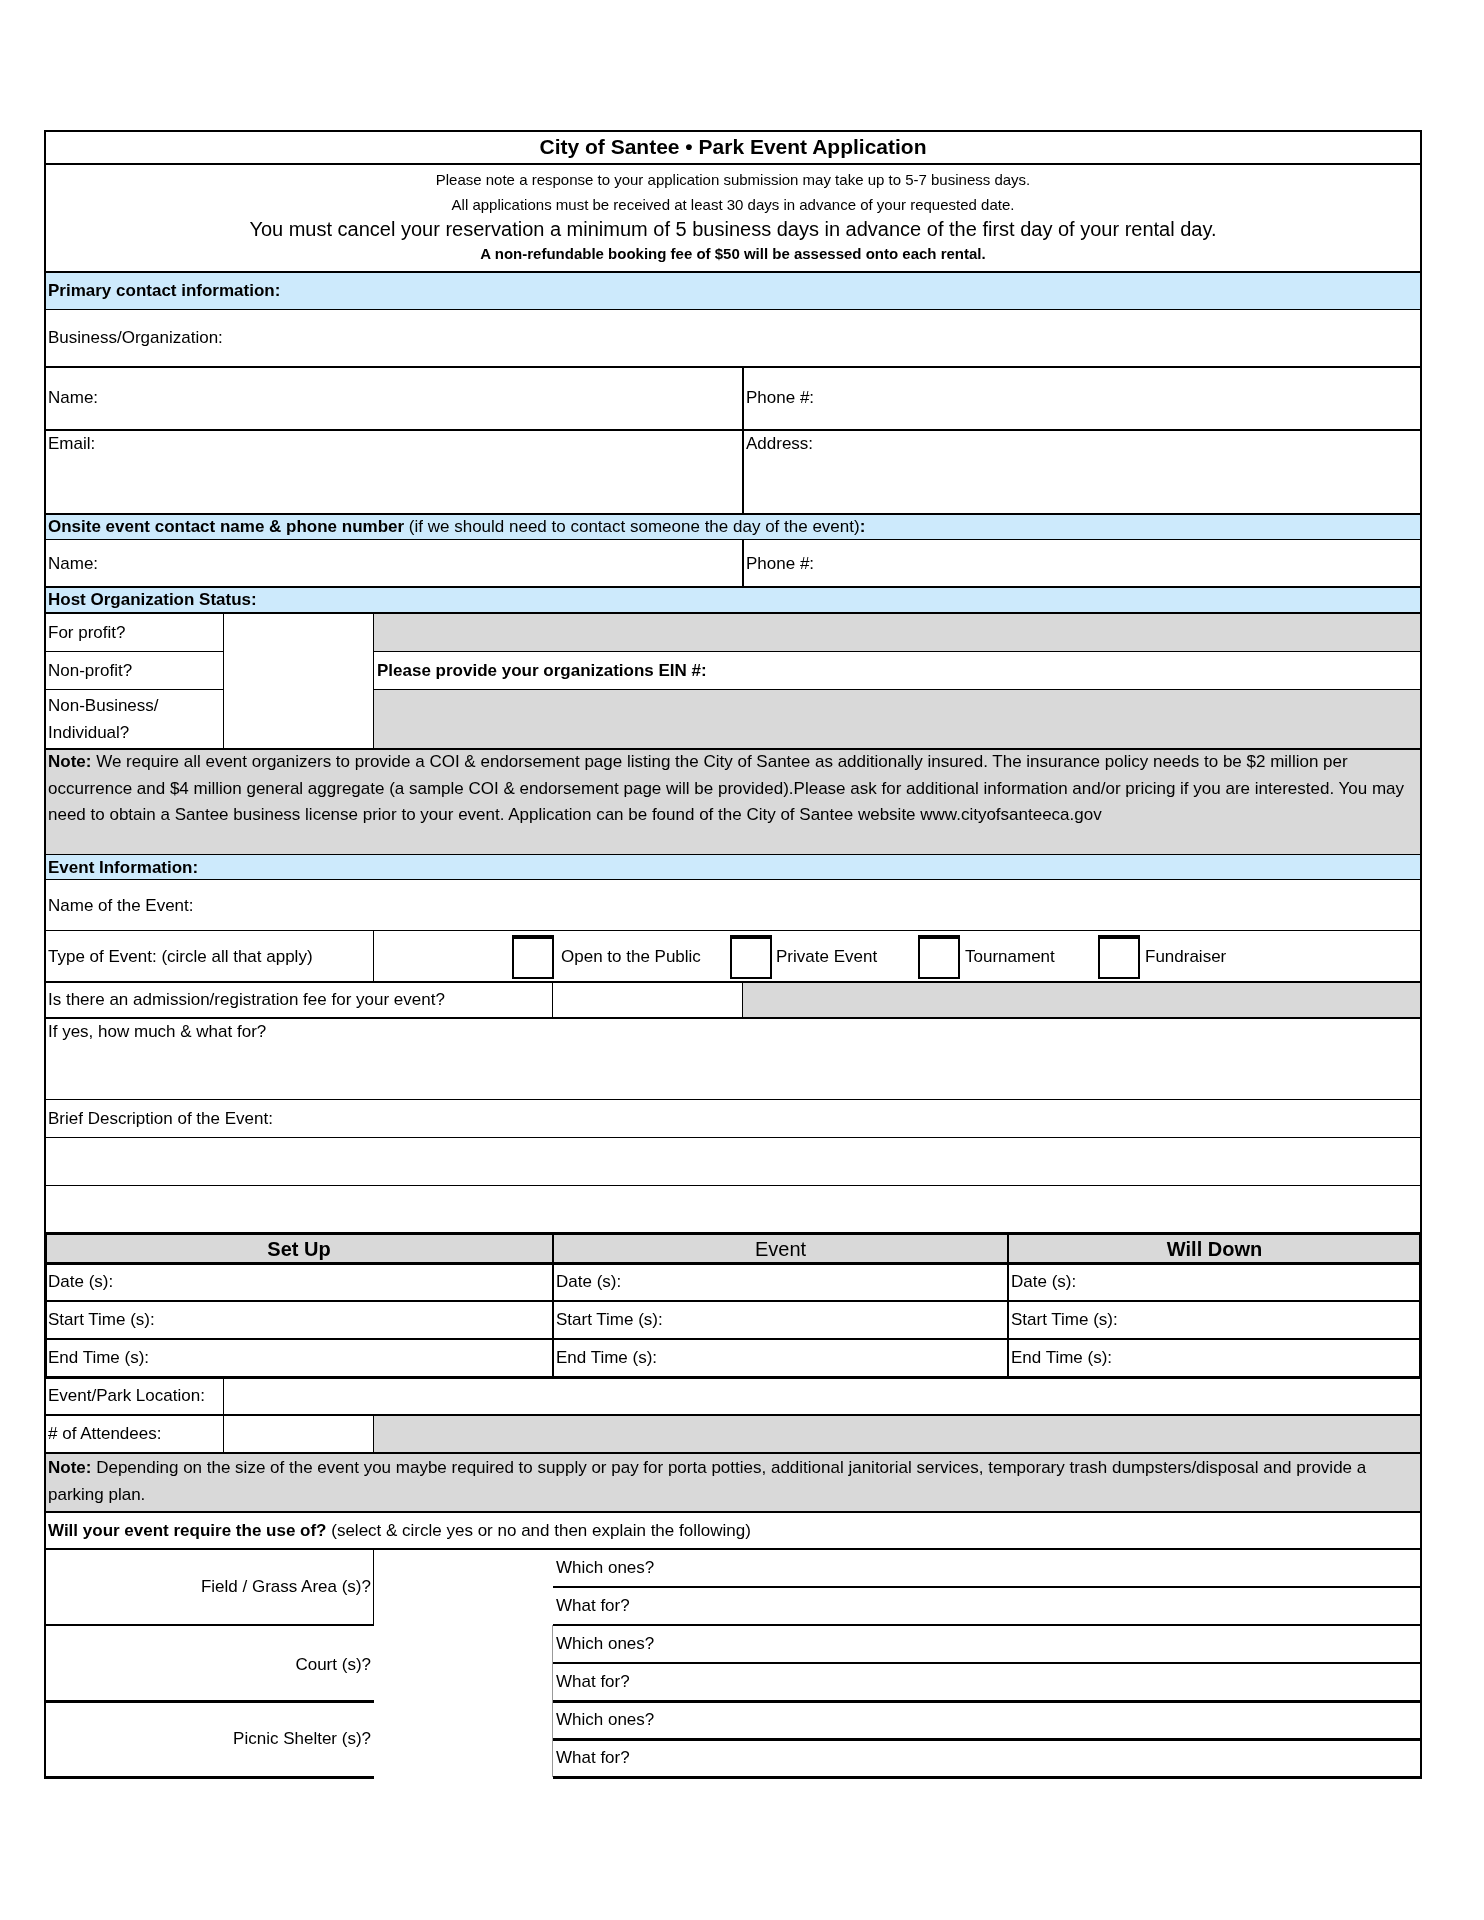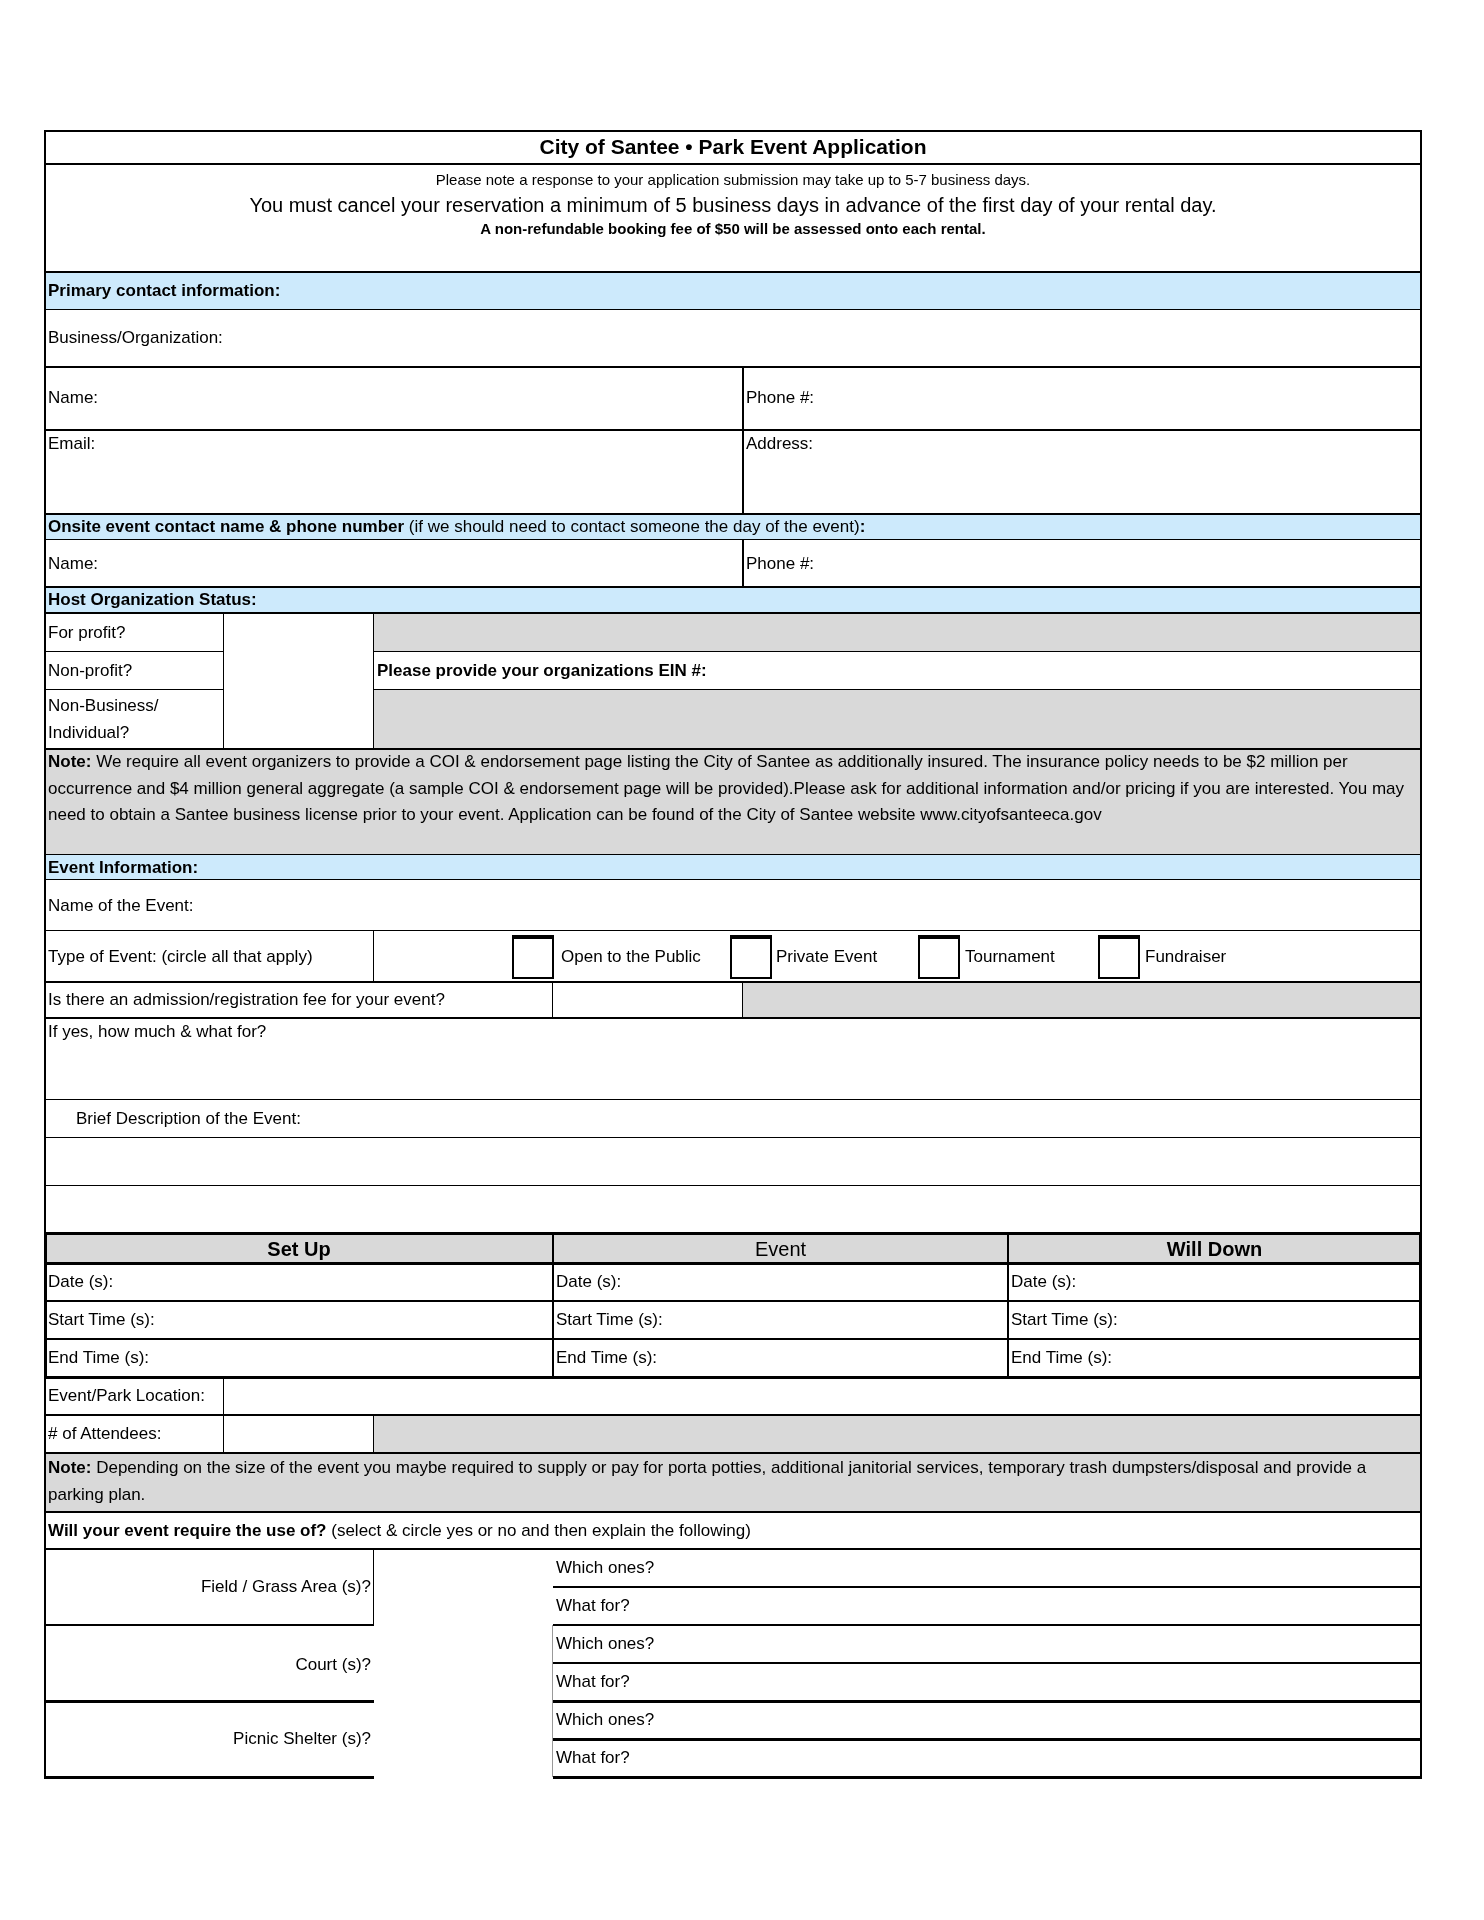--- a/index.html
+++ b/index.html
@@ -14,20 +14,21 @@
   .center{text-align:center;}
   .chk{position:absolute;box-sizing:border-box;border:2px solid #000;border-top-width:4px;width:42px;height:44px;background:#fff;}
 </style>
 </head>
 <body>
 
 <div class="cell center" style="left:45px;top:131px;width:1376px;height:33px;font-size:21px;line-height:28px;font-weight:bold;">City of Santee • Park Event Application</div>
 
 <div class="abs" style="left:45px;top:164px;width:1376px;height:108px;padding-top:4px;">
   <div class="center" style="font-size:15px;line-height:24.5px;">Please note a response to your application submission may take up to 5-7 business days.</div>
+  <div class="center" style="font-size:15px;line-height:24.5px;">All applications must be received at least 30 days in advance of your requested date.</div>
   <div class="center" style="font-size:20px;line-height:24.5px;">You must cancel your reservation a minimum of 5 business days in advance of the first day of your rental day.</div>
   <div class="center" style="font-size:15px;line-height:24.5px;font-weight:bold;">A non-refundable booking fee of $50 will be assessed onto each rental.</div>
 </div>
 
 <div class="cell blue" style="left:45px;top:272px;width:1376px;height:38px;font-weight:bold;line-height:34px;">Primary contact information:</div>
 <div class="cell" style="left:45px;top:310px;width:1376px;height:57px;line-height:52px;"><span>Business/Organization:</span></div>
 <div class="cell" style="left:45px;top:367px;width:698px;height:63px;line-height:58px;"><span>Name:</span></div>
 <div class="cell" style="left:743px;top:367px;width:678px;height:63px;line-height:58px;"><span>Phone #:</span></div>
 <div class="cell" style="left:45px;top:430px;width:698px;height:84px;line-height:24px;padding-top:2px;"><span>Email:</span></div>
 <div class="cell" style="left:743px;top:430px;width:678px;height:84px;line-height:24px;padding-top:2px;"><span>Address:</span></div>
@@ -60,21 +61,21 @@
 <div class="cell" style="left:773px;top:931px;width:140px;height:51px;line-height:47px;">Private Event</div>
 <div class="chk" style="left:918px;top:935px;"></div>
 <div class="cell" style="left:962px;top:931px;width:140px;height:51px;line-height:47px;">Tournament</div>
 <div class="chk" style="left:1098px;top:935px;"></div>
 <div class="cell" style="left:1142px;top:931px;width:140px;height:51px;line-height:47px;">Fundraiser</div>
 
 <div class="cell" style="left:45px;top:982px;width:508px;height:36px;line-height:32px;">Is there an admission/registration fee for your event?</div>
 <div class="abs" style="left:553px;top:982px;width:190px;height:36px;"></div>
 <div class="abs gray" style="left:743px;top:982px;width:678px;height:36px;"></div>
 <div class="cell" style="left:45px;top:1018px;width:1376px;height:82px;line-height:24px;"><span>If yes, how much &amp; what for?</span></div>
-<div class="cell" style="left:45px;top:1100px;width:1376px;height:38px;line-height:34px;margin-left:28px;">Brief Description of the Event:</div>
+<div class="cell" style="left:45px;top:1100px;width:1376px;height:38px;line-height:34px;">Brief Description of the Event:</div>
 <div class="abs" style="left:45px;top:1138px;width:1376px;height:96px;"></div>
 
 <div class="cell gray center" style="left:45px;top:1234px;width:508px;height:29px;font-weight:bold;font-size:20px;line-height:26px;">Set Up</div>
 <div class="cell gray center" style="left:553px;top:1234px;width:455px;height:29px;font-weight:normal;font-size:20px;line-height:26px;">Event</div>
 <div class="cell gray center" style="left:1008px;top:1234px;width:413px;height:29px;font-weight:bold;font-size:20px;line-height:26px;">Will Down</div>
 
 <div class="cell" style="left:45px;top:1263px;width:508px;height:38px;line-height:34px;"><span>Date (s):</span></div>
 <div class="cell" style="left:553px;top:1263px;width:455px;height:38px;line-height:34px;"><span>Date (s):</span></div>
 <div class="cell" style="left:1008px;top:1263px;width:413px;height:38px;line-height:34px;"><span>Date (s):</span></div>
 

